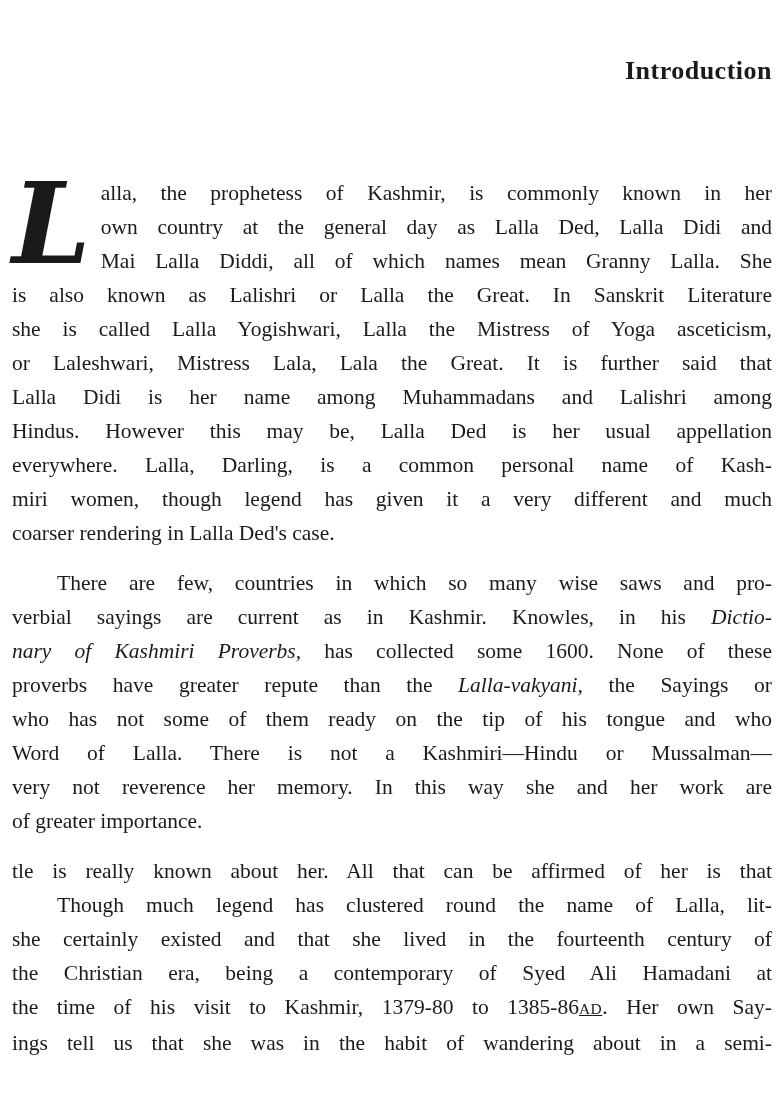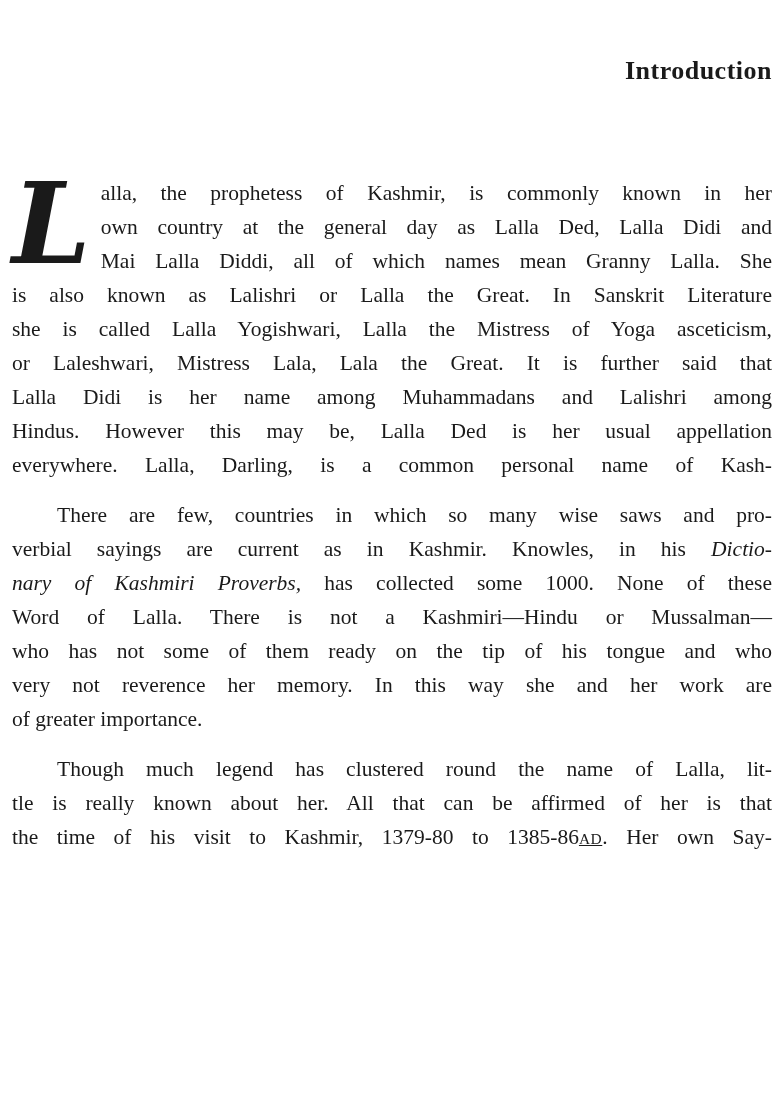--- a/index.html
+++ b/index.html
@@ -28,31 +28,37 @@
       <span class="dropcap">L</span>
       <span class="line">alla, the prophetess of Kashmir, is commonly known in her</span>
       <span class="line">own country at the general day as Lalla Ded, Lalla Didi and</span>
       <span class="line">Mai Lalla Diddi, all of which names mean Granny Lalla. She</span>
       <span class="line">is also known as Lalishri or Lalla the Great. In Sanskrit Literature</span>
       <span class="line">she is called Lalla Yogishwari, Lalla the Mistress of Yoga asceticism,</span>
       <span class="line">or Laleshwari, Mistress Lala, Lala the Great. It is further said that</span>
       <span class="line">Lalla Didi is her name among Muhammadans and Lalishri among</span>
       <span class="line">Hindus. However this may be, Lalla Ded is her usual appellation</span>
       <span class="line">everywhere. Lalla, Darling, is a common personal name of Kash-</span>
+      <span class="line">miri women, though legend has given it a very different and much</span>
+      <span class="line last">coarser rendering in Lalla Ded's case.</span>
     </div>
 
     <div class="para">
       <span class="line" style="padding-left:45px">There are few, countries in which so many wise saws and pro-</span>
       <span class="line"><span>verbial sayings are current as in Kashmir. Knowles, in his </span><em>Dictio-</em></span>
-      <span class="line"><em>nary of Kashmiri Proverbs,</em><span> has collected some 1000. None of these</span></span>
+      <span class="line"><em>nary of Kashmiri Proverbs,</em><span> has collected some 1600. None of these</span></span>
+      <span class="line"><span>proverbs have greater repute than the </span><em>Lalla-vakyani,</em><span> the Sayings or</span></span>
+      <span class="line">who has not some of them ready on the tip of his tongue and who</span>
       <span class="line">Word of Lalla. There is not a Kashmiri—Hindu or Mussalman—</span>
-      <span class="line">who has not some of them ready on the tip of his tongue and who</span>
       <span class="line">very not reverence her memory. In this way she and her work are</span>
       <span class="line last">of greater importance.</span>
     </div>
 
     <div class="para">
+      <span class="line">tle is really known about her. All that can be affirmed of her is that</span>
       <span class="line" style="padding-left:45px">Though much legend has clustered round the name of Lalla, lit-</span>
-      <span class="line">tle is really known about her. All that can be affirmed of her is that</span>
+      <span class="line">she certainly existed and that she lived in the fourteenth century of</span>
+      <span class="line">the Christian era, being a contemporary of Syed Ali Hamadani at</span>
       <span class="line"><span>the time of his visit to Kashmir, 1379-80 to 1385-86</span><span class="sc">AD</span><span>. Her own Say-</span></span>
+      <span class="line">ings tell us that she was in the habit of wandering about in a semi-</span>
     </div>
   </div>
 </div>
 
 </body></html>

